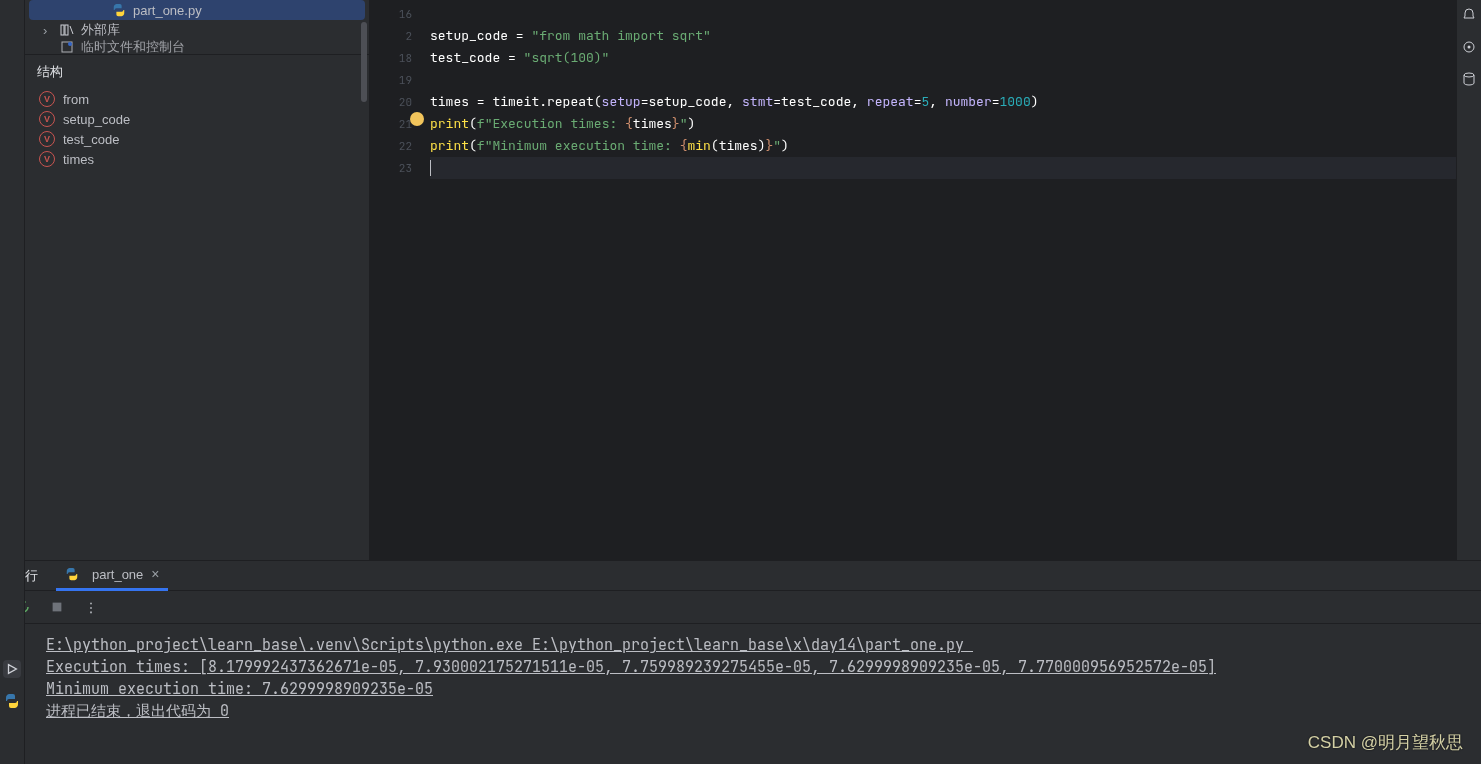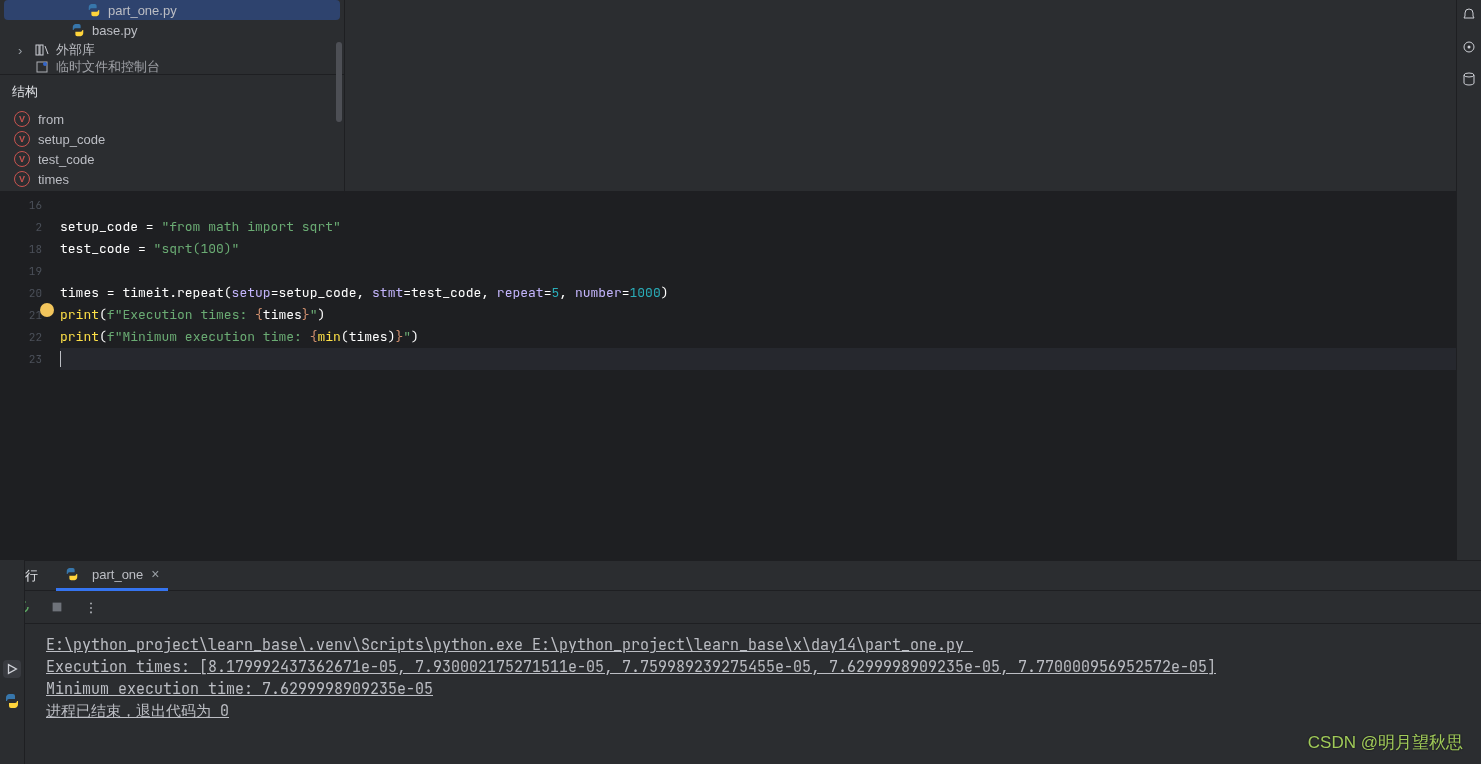--- a/index.html
+++ b/index.html
@@ -2,21 +2,21 @@
 <html><head>
 <meta charset="utf-8">
 <style>
 * { margin:0; padding:0; box-sizing:border-box; }
 body {
   font-family: "Microsoft YaHei", "Segoe UI", sans-serif;
   background:#2b2d30; color:#bcbec4; font-size:13px;
   width:1481px; height:764px; overflow:hidden; position:relative;
 }
 .mono { font-family:"JetBrains Mono","Consolas",monospace; }
-.main { display:flex; height:560px;flex-direction:column; }
+.main { display:flex; height:560px; }
 .left-gutter { width:25px; background:#2b2d30; border-right:1px solid #1e1f22; }
 .sidebar { width:345px; background:#2b2d30; border-right:1px solid #1e1f22; display:flex; flex-direction:column; overflow:hidden; }
 .tree { padding-top:0; overflow:hidden; }
 .tree-row { display:flex; align-items:center; height:20px; padding:0 6px; cursor:pointer; }
 .tree-row.selected { background:#2e436e; border-radius:4px; margin:0 4px; padding:0 2px; }
 .tree-row .indent { display:inline-block; }
 .py-icon { width:16px; height:16px; margin-right:6px; display:inline-flex; align-items:center; justify-content:center; }
 .py-icon svg { width:14px; height:14px; }
 .lib-icon { width:16px; height:16px; margin-right:6px; color:#ced0d6; display:inline-flex; align-items:center; justify-content:center;}
 .chev { width:14px; display:inline-flex; color:#9aa0a6; margin-right:2px; }
@@ -50,51 +50,41 @@
 .run-gutter { width:34px; display:flex; flex-direction:column; align-items:center; gap:10px; padding-top:10px;}
 .run-gutter .tb-btn { color:#6f737a; }
 .console { flex:1; padding:10px 12px; font-size:15px; line-height:22px;text-decoration:underline;}
 .console div { white-space:pre; }
 
 .right-rail { position:absolute; right:0; top:0; width:25px; height:560px; background:#2b2d30; border-left:1px solid #1e1f22; display:flex; flex-direction:column; align-items:center; gap:14px; padding-top:6px;}
 .left-rail-bot { position:absolute; left:0; top:560px; width:25px; height:204px; background:#2b2d30; border-right:1px solid #1e1f22; display:flex; flex-direction:column; align-items:center; gap:14px; padding-top:100px;}
 .rail-icon { width:18px;height:18px;color:#ced0d6; cursor:pointer; display:flex;align-items:center;justify-content:center;}
 .active-rail { background:#393b40; border-radius:4px; padding:2px;}
 
-.watermark { position:absolute; right:18px; bottom:10px; color:#bef264; font-size:17px; opacity:.8; text-shadow:0 0 2px #000;}
+.watermark { position:absolute; right:18px; bottom:10px; color:#fef9c3; font-size:17px; opacity:.8; text-shadow:0 0 2px #000;}
 .scrollbar-v { position:absolute; right:0; top:0; width:10px; height:100%; }
 .scrollbar-v::after{content:"";position:absolute;right:2px;top:2px;width:6px;height:80px;background:#4d4f55;border-radius:3px;}
 </style>
 </head>
 <body>
 
 <div class="main">
   <div class="left-gutter"></div>
 
   <div class="sidebar">
     <div class="tree" id="file-tree">
         <div class="tree-row selected">
           <span class="indent" style="width:80px"></span>
           <span class="py-icon">
             <svg viewBox="0 0 16 16">
               <path d="M5 1h4a2 2 0 0 1 2 2v3H5a2 2 0 0 0-2 2H2V5a4 4 0 0 1 3-4z" fill="#3776ab"></path>
               <path d="M11 15H7a2 2 0 0 1-2-2v-3h6a2 2 0 0 0 2-2h1v3a4 4 0 0 1-3 4z" fill="#ffd43b"></path>
             </svg>
           </span>
           <span>part_one.py</span>
-        </div>
-        <div class="tree-row">
-          <span class="indent" style="width:64px"></span>
-          <span class="py-icon">
-            <svg viewBox="0 0 16 16">
-              <path d="M5 1h4a2 2 0 0 1 2 2v3H5a2 2 0 0 0-2 2H2V5a4 4 0 0 1 3-4z" fill="#3776ab"></path>
-              <path d="M11 15H7a2 2 0 0 1-2-2v-3h6a2 2 0 0 0 2-2h1v3a4 4 0 0 1-3 4z" fill="#ffd43b"></path>
-            </svg>
-          </span>
-          <span>base.py</span>
         </div>
       </div>
 
     <div style="position:relative;">
       <div class="tree-row">
         <span class="indent" style="width:12px"></span>
         <span class="chev">›</span>
         <span class="lib-icon">
           <svg viewBox="0 0 16 16">
               <rect x="2" y="3" width="3" height="10" fill="none" stroke="currentColor"></rect>

